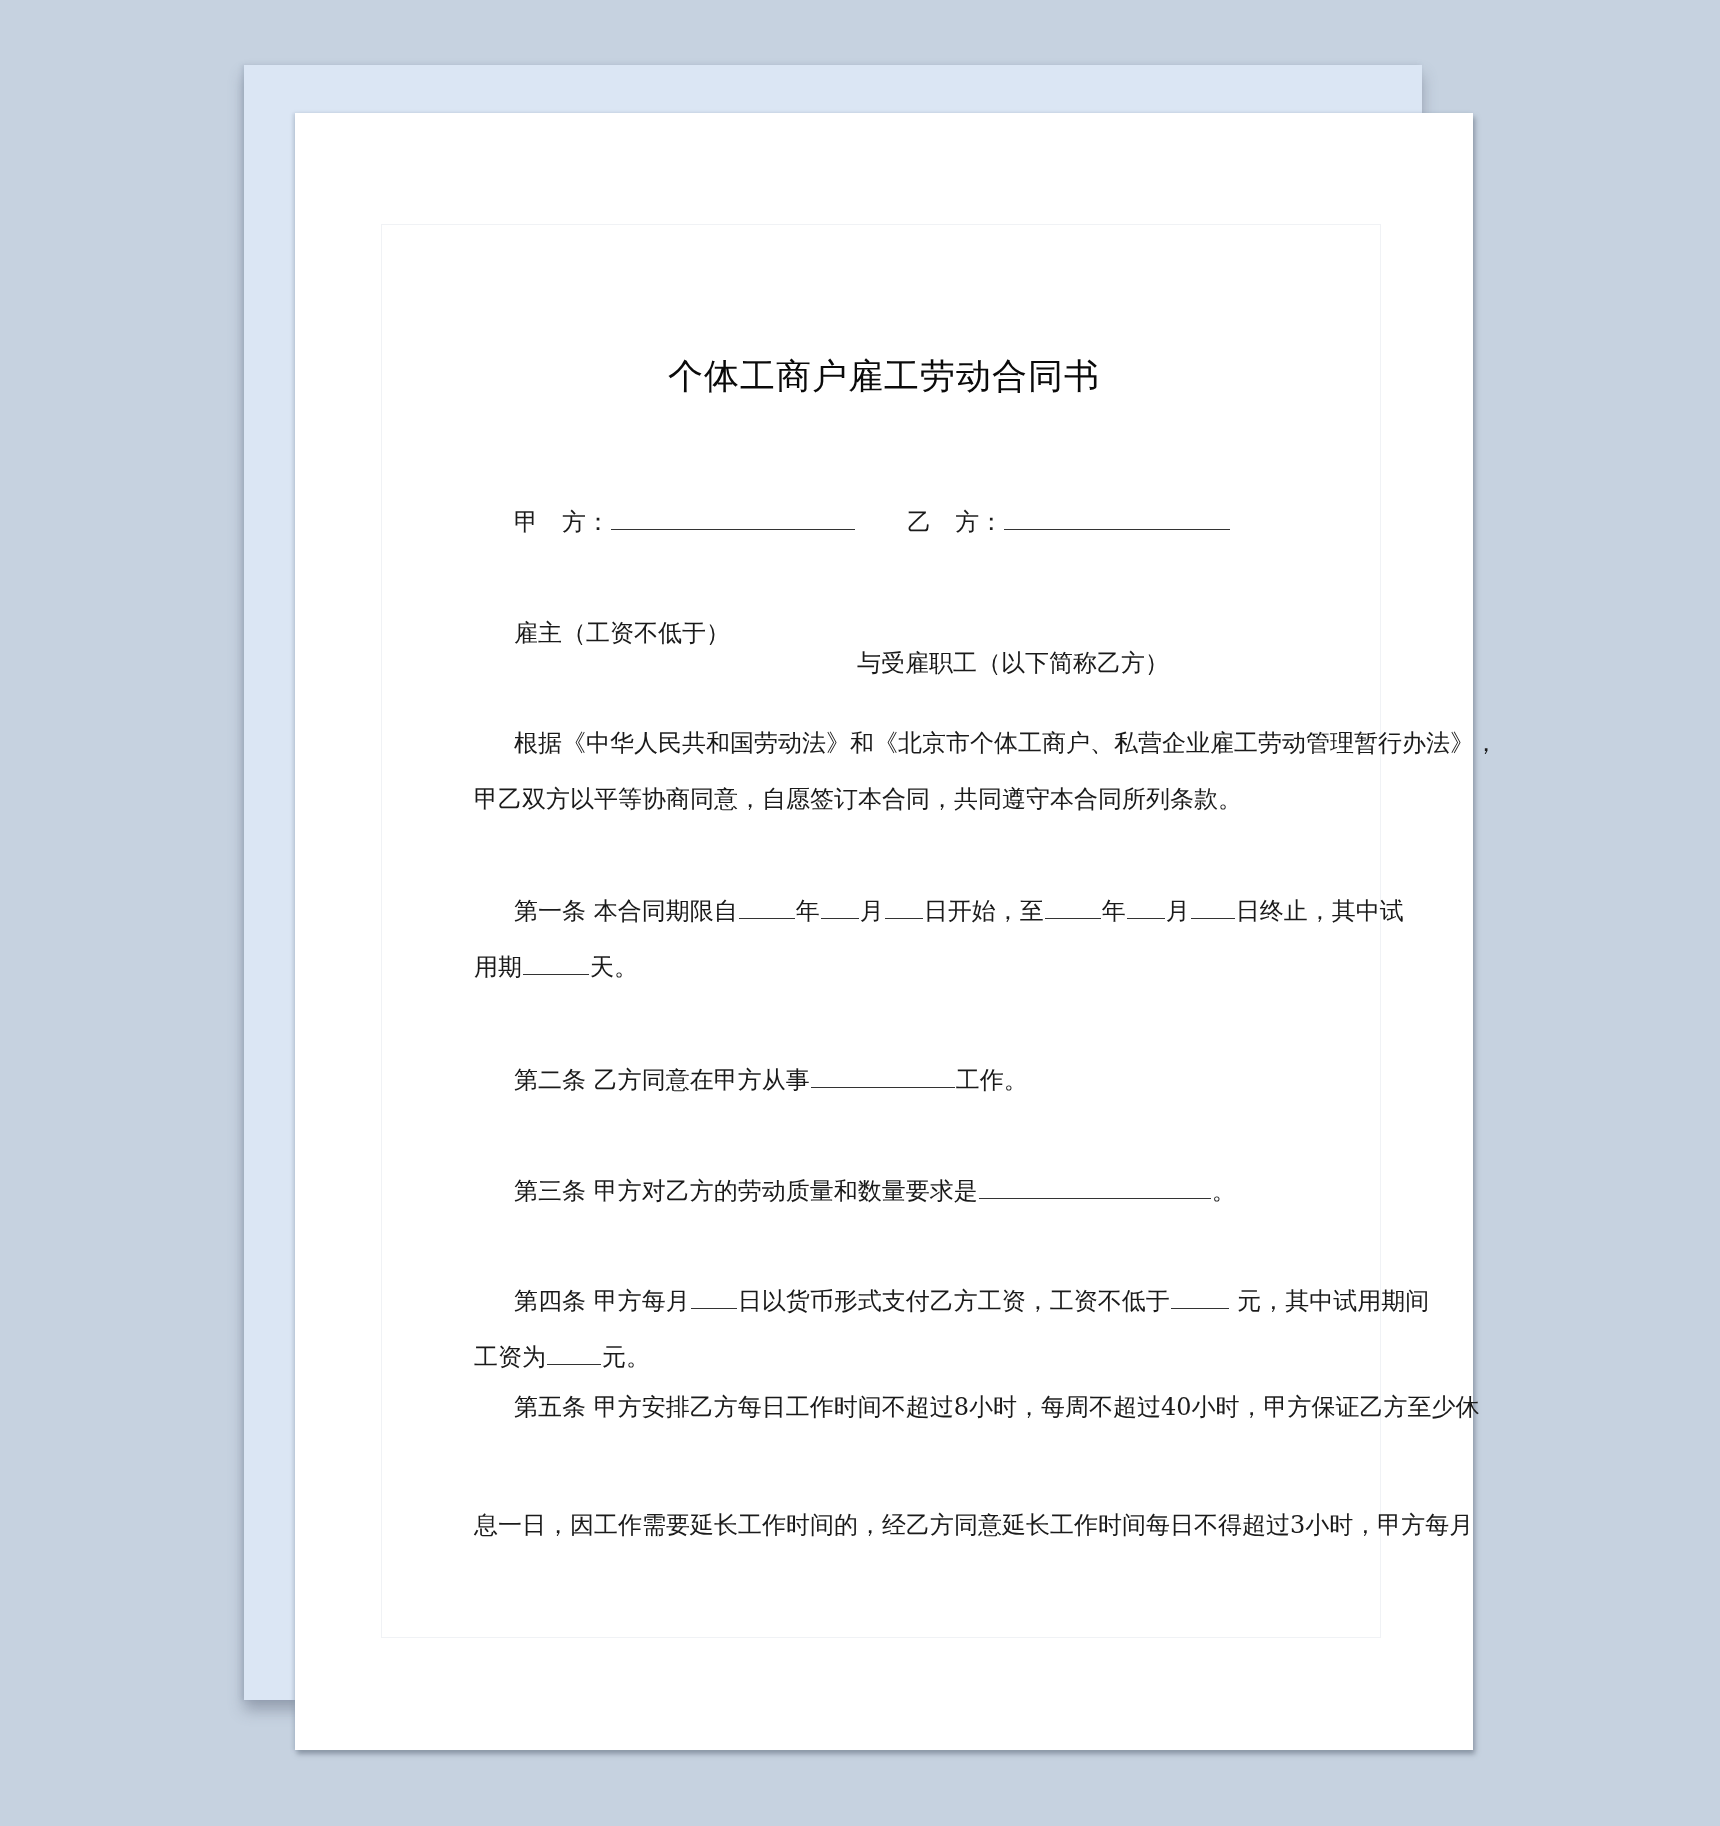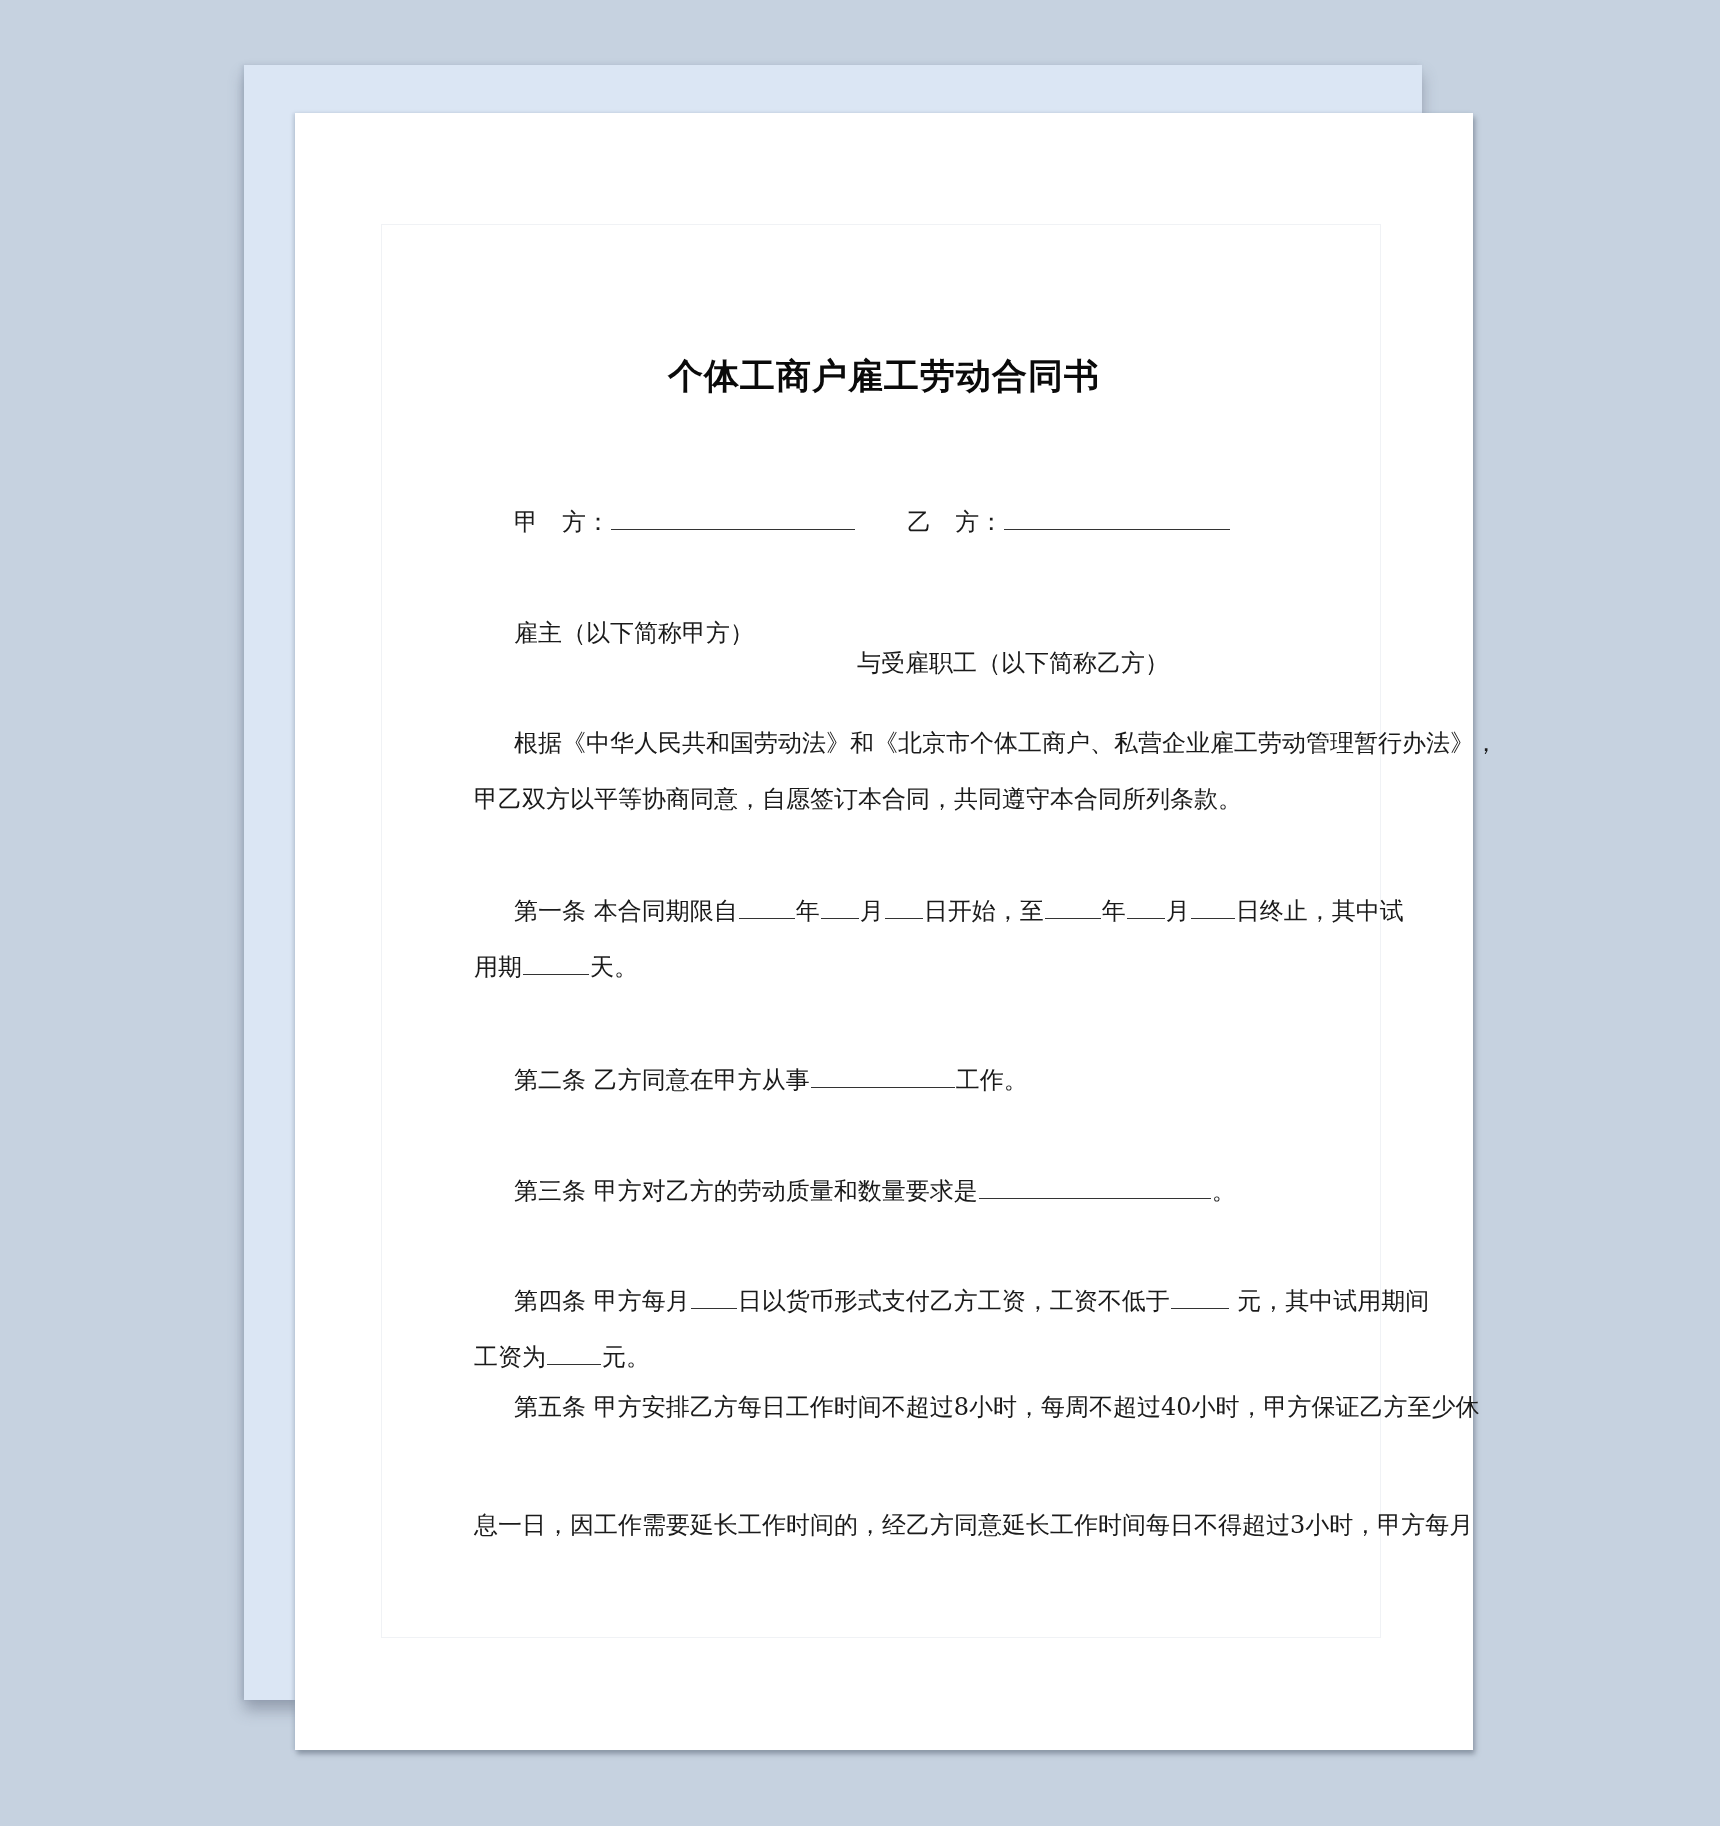--- a/index.html
+++ b/index.html
@@ -41,21 +41,21 @@
       border: 1px solid #f0f2f5;
       box-sizing: border-box;
     }
     .doc-title {
       position: absolute;
       left: 0;
       right: 0;
       top: 240px;
       text-align: center;
       font-family: "DejaVu Sans", "Liberation Sans", sans-serif;
-      font-weight: bold;
+      font-weight: normal;
       font-size: 35px;
       color: #0a0a0a;
       letter-spacing: 1px;
     }
     .line {
       position: absolute;
       font-size: 24px;
       color: #1a1a1a;
       white-space: nowrap;
       line-height: 24px;
@@ -78,21 +78,21 @@
   <div class="inner-frame"></div>
 
   <div class="doc-title">个体工商户雇工劳动合同书</div>
 
   <div class="line" style="left:219px; top:397px;">
     <span>甲　方：</span><span class="blank" style="width:244px;"></span>
     <span class="spacer" style="width:36px;"></span>
     <span>乙　方：</span><span class="blank" style="width:226px;"></span>
   </div>
 
-  <div class="line" style="left:219px; top:508px;">雇主（以下简称甲方）</div>
+  <div class="line" style="left:219px; top:508px;">雇主（工资不低于）</div>
   <div class="line" style="left:562px; top:538px;">与受雇职工（以下简称乙方）</div>
 
   <div class="line" style="left:219px; top:618px;">根据《中华人民共和国劳动法》和《北京市个体工商户、私营企业雇工劳动管理暂行办法》，</div>
   <div class="line" style="left:179px; top:674px;">甲乙双方以平等协商同意，自愿签订本合同，共同遵守本合同所列条款。</div>
 
   <div class="line" style="left:219px; top:786px;">
     <span>第一条</span>
     <span>本合同期限自</span><span class="blank" style="width:56px;"></span><span>年</span><span class="blank" style="width:38px;"></span><span>月</span><span class="blank" style="width:38px;"></span><span>日开始，至</span><span class="blank" style="width:56px;"></span><span>年</span><span class="blank" style="width:38px;"></span><span>月</span><span class="blank" style="width:44px;"></span><span>日终止，其中试</span>
   </div>
   <div class="line" style="left:179px; top:842px;">

